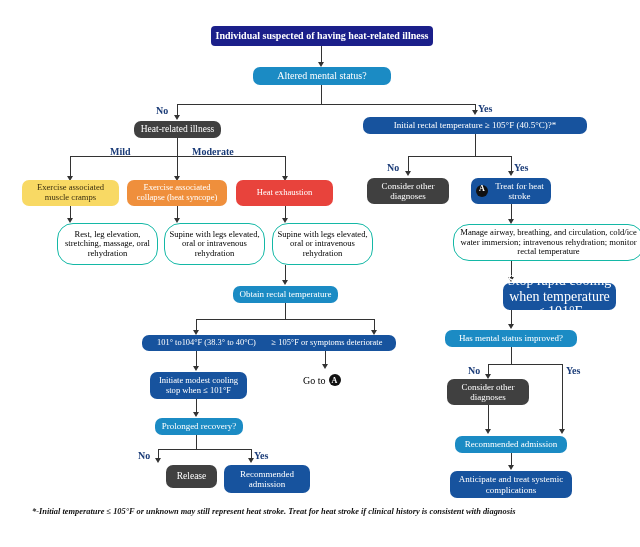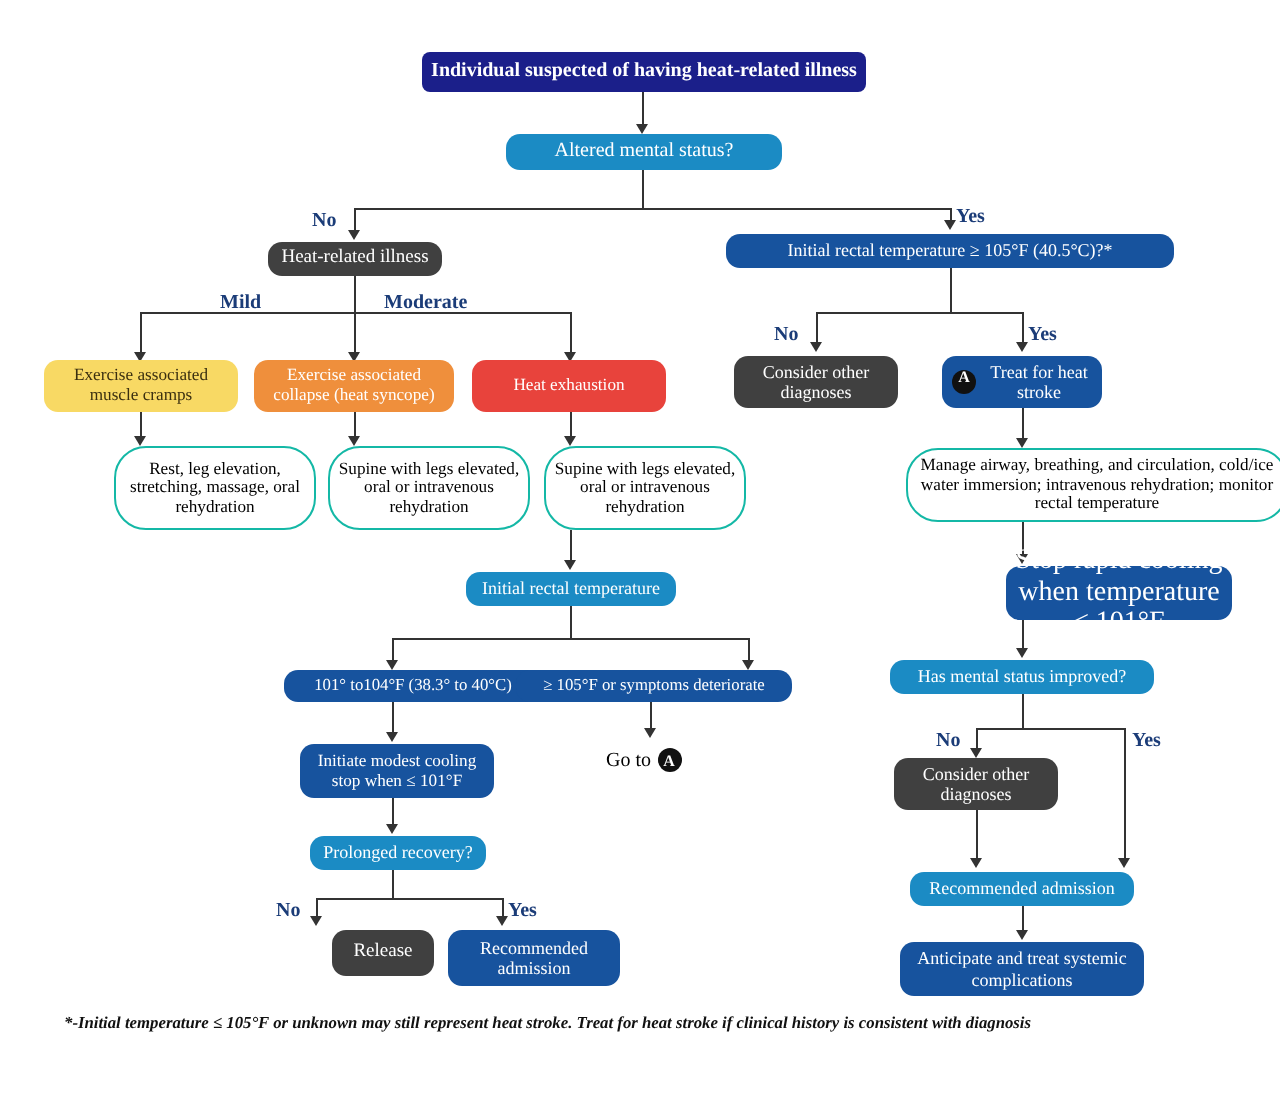--- a/index.html
+++ b/index.html
@@ -168,21 +168,21 @@
     <span>Supine with legs elevated, oral or intravenous rehydration</span>
   </div>
   <div class="node white" style="left:235px;top:223px;width:101px;height:42px;font-size:8.6px;">
     <span>Supine with legs elevated, oral or intravenous rehydration</span>
   </div>
 
   <div class="ln vln" style="left:285px;top:265px;height:17px;"></div>
   <div class="arrow" style="left:282px;top:280px;"></div>
 
   <div class="node cyan" style="left:233px;top:286px;width:105px;height:17px;font-size:9px;">
-    <span>Initial rectal temperature</span>
+    <span>Obtain rectal temperature</span>
   </div>
 
   <div class="ln vln" style="left:285px;top:303px;height:16px;"></div>
   <div class="ln hln" style="left:196px;top:319px;width:178px;"></div>
   <div class="ln vln" style="left:196px;top:319px;height:13px;"></div>
   <div class="arrow" style="left:193px;top:330px;"></div>
   <div class="ln vln" style="left:374px;top:319px;height:13px;"></div>
   <div class="arrow" style="left:371px;top:330px;"></div>
 
   <div class="node royal" style="left:142px;top:335px;width:129px;height:16px;font-size:8.4px;">

